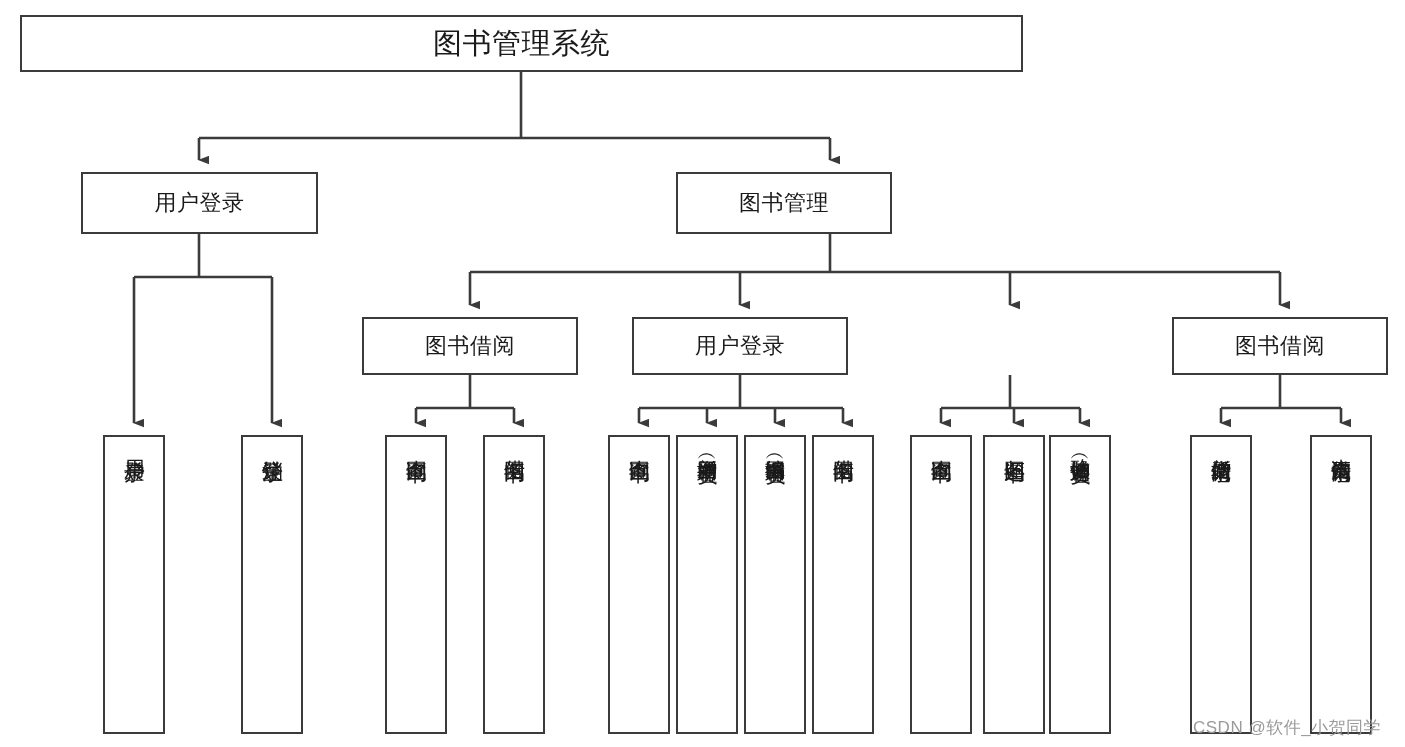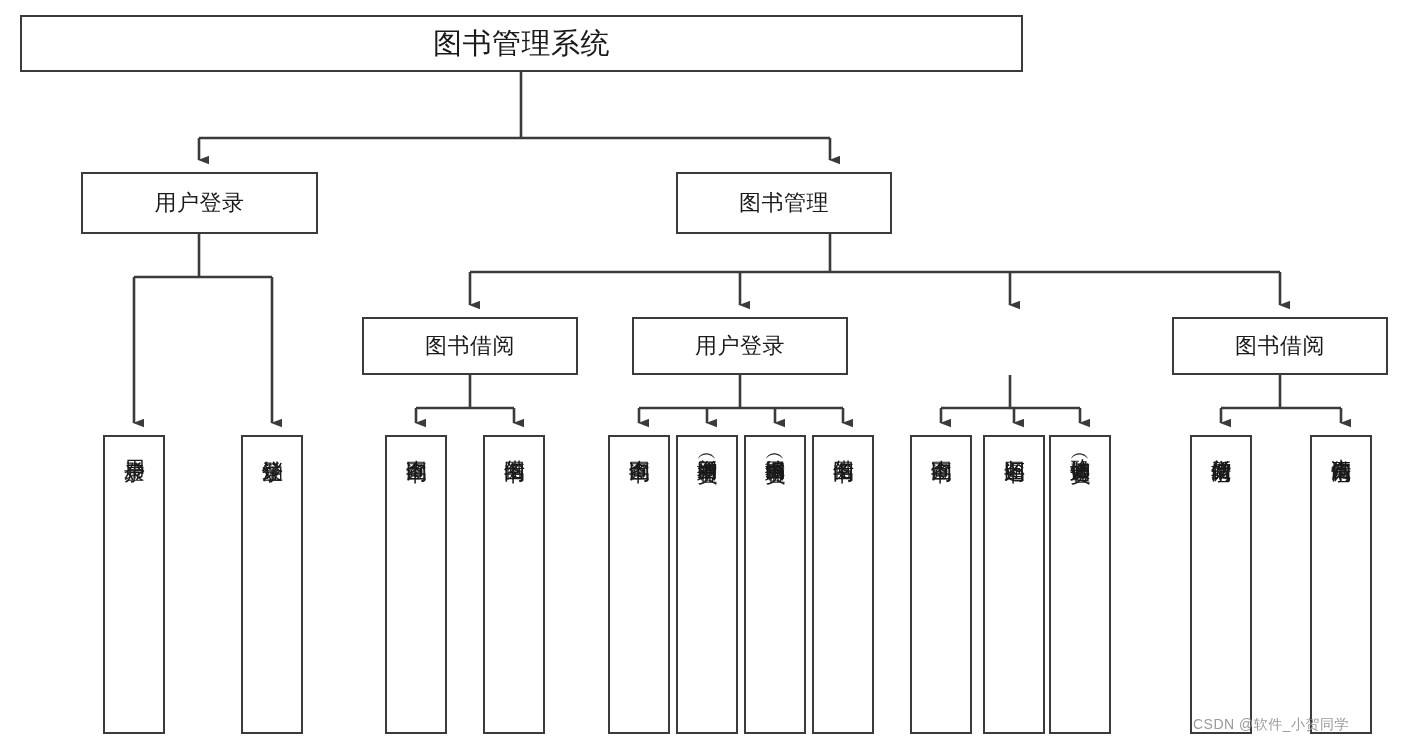--- a/index.html
+++ b/index.html
@@ -58,21 +58,21 @@
     font-size: 21px;
     line-height: 1.18;
     letter-spacing: 1px;
     white-space: nowrap;
   }
   .node.vert.tall .lbl {
     font-size: 20px;
   }
   .watermark {
     position: absolute;
-    font-size: 14px;
+    font-size: 17px;
     color: #9a9a9a;
     white-space: nowrap;
     letter-spacing: 0.5px;
   }
 </style>
 </head>
 <body>
 
 <div id="canvas">
 

